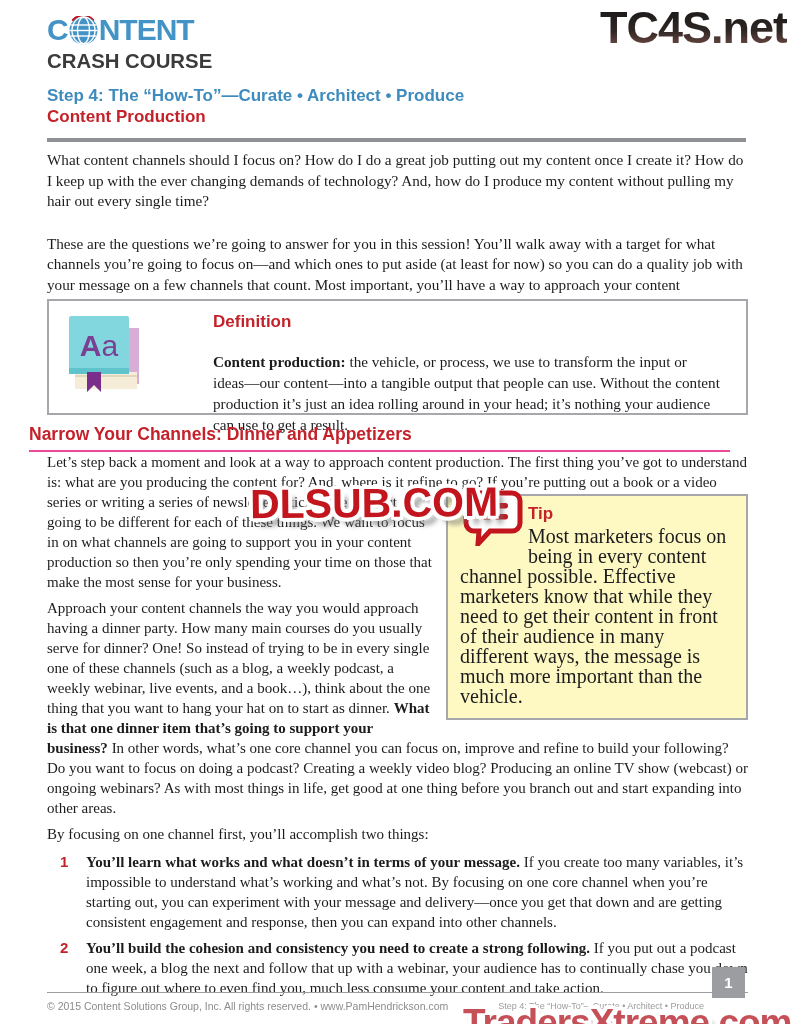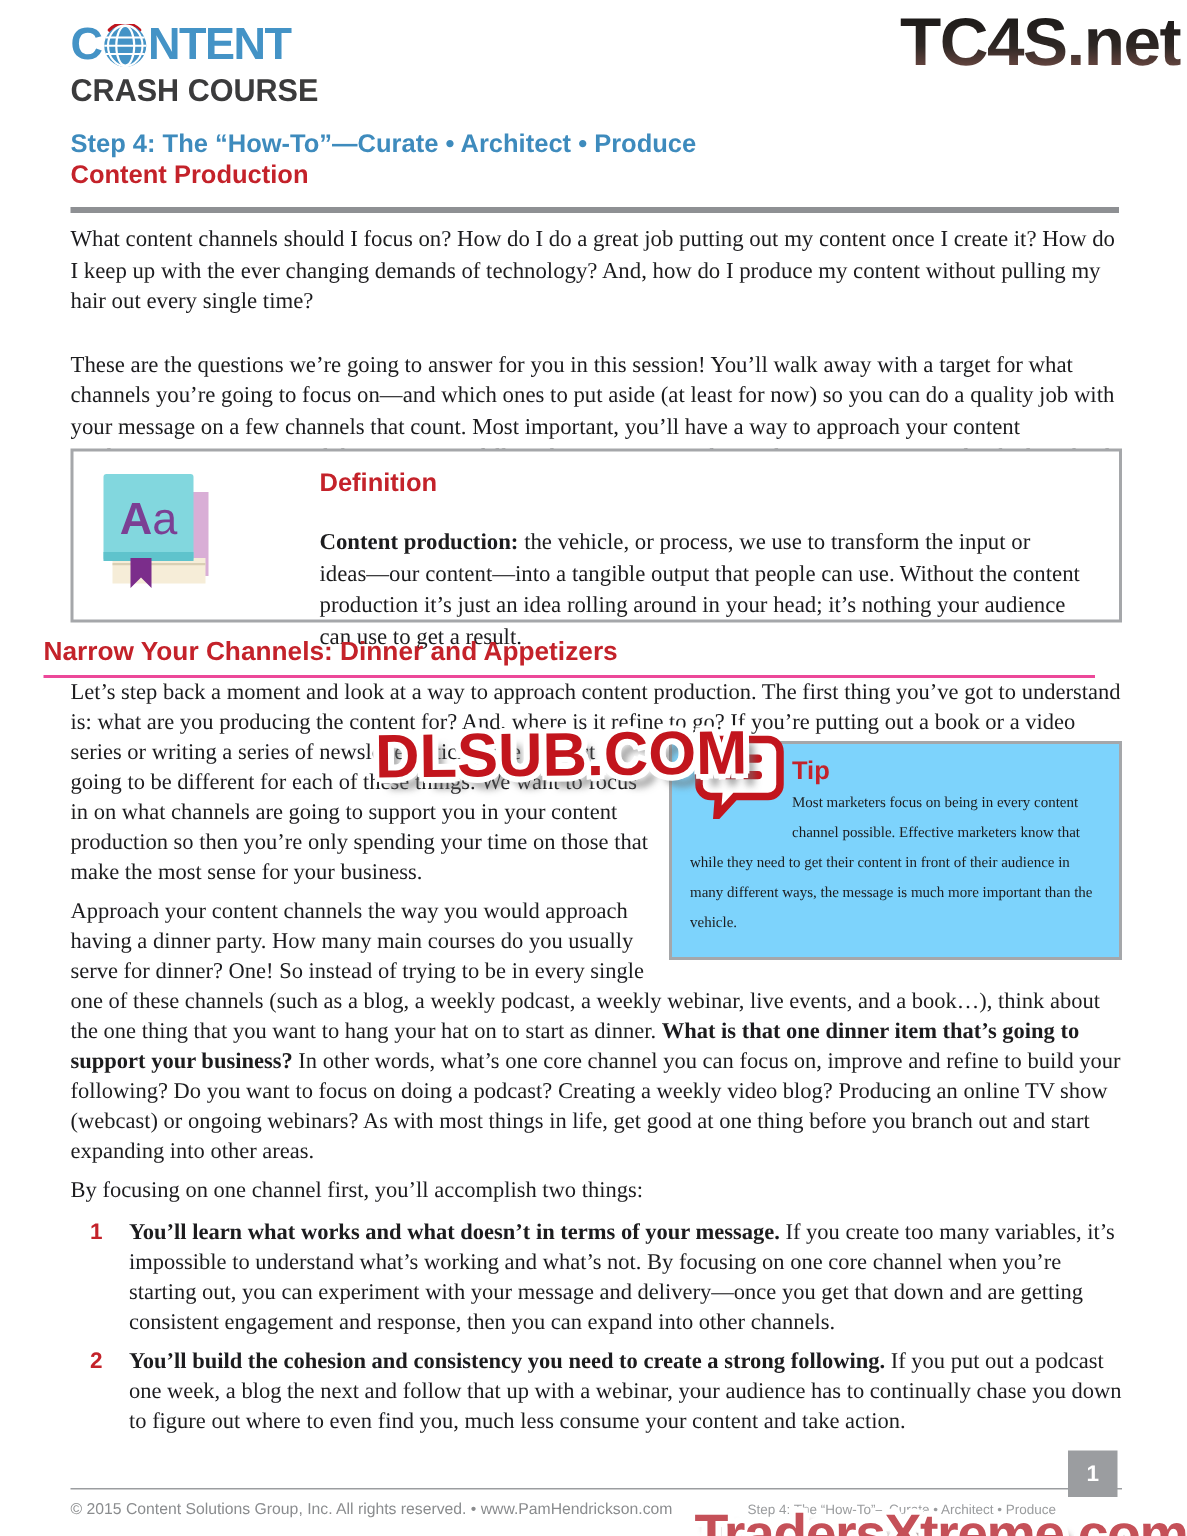--- a/index.html
+++ b/index.html
@@ -50,25 +50,25 @@
 
   
   .section-heading { position:absolute; left:29px; top:424px; width:701px;
     font-family:"Liberation Sans", sans-serif; font-weight:bold; font-size:17.5px; color:#c4222a;
     padding-bottom:5px; border-bottom:2px solid #ec4899; }
   .section-body { position:absolute; left:47px; top:452px; width:701px;
     font-size:15px; line-height:20px; }
   .section-body p + p { margin-top:6px; }
 
   .tipbox { float:right; width:302px; margin:2px 0 8px 14px;
-    background:#7dd3fc; border:2px solid #a5a7aa; padding:8px 12px 12px 12px; }
+    background:#fef9c3; border:2px solid #a5a7aa; padding:8px 12px 12px 12px; }
   .tip-icon { float:left; width:64px; height:58px; position:relative; top:-16px; margin-right:4px; }
   .tip-title { font-family:"Liberation Sans", sans-serif; font-weight:bold; font-size:17px;
     color:#c4222a; margin-bottom:2px; }
-  .tip-body { font-size:10px; line-height:20px; }
+  .tip-body { font-size:20px; line-height:20px; }
 
   
   .nlist { margin-top:8px; }
   .nlist .li { display:flex; margin-top:6px; }
   .li-num { flex:0 0 26px; margin-left:13px;
     font-family:"Liberation Sans", sans-serif; font-weight:bold; font-size:15px; color:#c4222a;
     line-height:20px; }
   .li-text { flex:1; }
 
   

